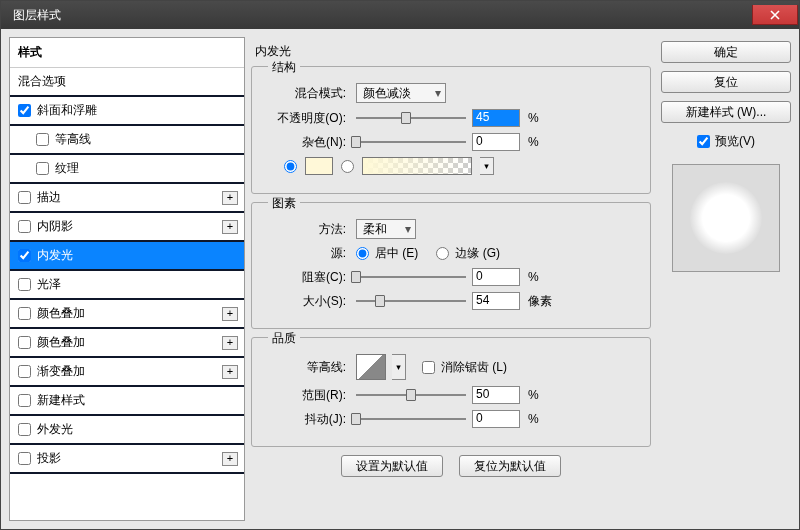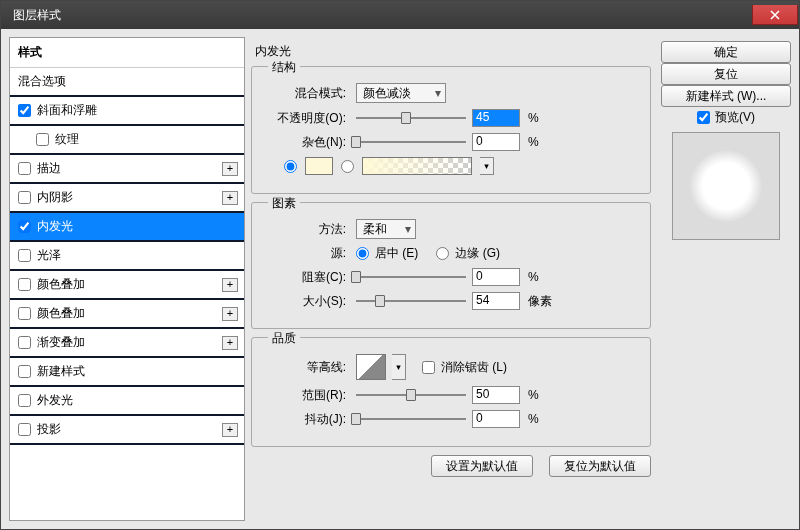--- a/index.html
+++ b/index.html
@@ -36,22 +36,22 @@
 .num-input{width:48px;height:18px;border:1px solid #888;background:#fff;padding:0 3px;text-align:left}
 .num-input.sel{background:#0a84ff;color:#fff}
 .unit{margin-left:2px}
 .radio-row{display:flex;align-items:center;gap:8px;margin-left:20px}
 .swatch{width:28px;height:18px;border:1px solid #777;background:#fff8d8;display:inline-block}
 .gradient-sw{width:110px;height:18px;border:1px solid #777;background:repeating-conic-gradient(#ccc 0 25%,#fff 0 50%) 0 0/10px 10px;position:relative}
 .gradient-sw::before{content:"";position:absolute;inset:0;background:linear-gradient(to right,#fff9d6,rgba(255,249,214,0))}
 .grad-menu{width:14px;height:18px;border:1px solid #888;border-left:none;background:#eee;display:inline-flex;align-items:center;justify-content:center;font-size:9px}
 .contour-sw{width:30px;height:26px;border:1px solid #777;background:linear-gradient(135deg,#fff 49%,#888 50%);display:inline-block}
 .btn{height:22px;padding:0 14px;border:1px solid #888;background:linear-gradient(#fdfdfd,#e4e4e4);border-radius:3px;cursor:pointer;display:inline-flex;align-items:center;justify-content:center}
-.btn-row{display:flex;gap:16px;justify-content:flex-end;margin-top:6px}
-.right-panel{width:130px;display:flex;flex-direction:column;padding-top:4px;align-items:stretch}
+.btn-row{display:flex;gap:16px;justify-content:center;margin-top:6px}
+.right-panel{width:130px;display:flex;flex-direction:column;gap:8px;padding-top:4px;align-items:stretch}
 .right-panel .btn{width:100%}
 .preview-check{display:flex;align-items:center;gap:5px;justify-content:center;margin-top:2px}
 .preview-box{width:108px;height:108px;border:1px solid #999;background:#dcdcdc;display:flex;align-items:center;justify-content:center;margin:6px auto 0}
 .preview-glow{width:72px;height:72px;background:radial-gradient(circle,#fff 46%,rgba(255,255,255,0) 72%);border-radius:50%}
 input[type=radio]{margin:0}
 </style>
 </head>
 <body>
 
 <div class="window">
@@ -69,20 +69,24 @@
     <div class="left-panel">
       <div class="style-list">
         <div class="style-header">样式</div>
         <div class="style-item">
           <span>混合选项</span>
         </div>
 
         <div class="style-item">
           <input type="checkbox" checked="" style="">
           <span>斜面和浮雕</span>
+        </div>
+        <div class="style-item indent">
+          <input type="checkbox" style="">
+          <span>等高线</span>
         </div>
         <div class="style-item indent">
           <input type="checkbox" style="">
           <span>纹理</span>
         </div>
         <div class="style-item">
           <input type="checkbox" style="">
           <span>描边</span>
           <span class="plus-btn">+</span>
         </div>

